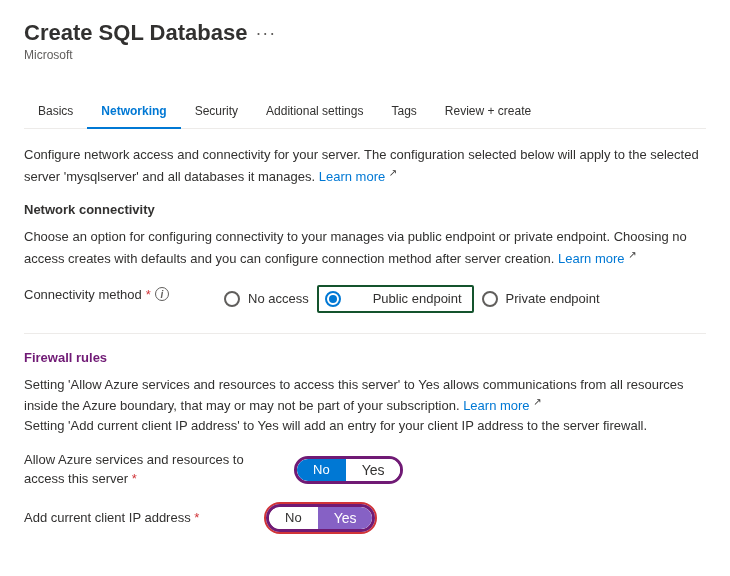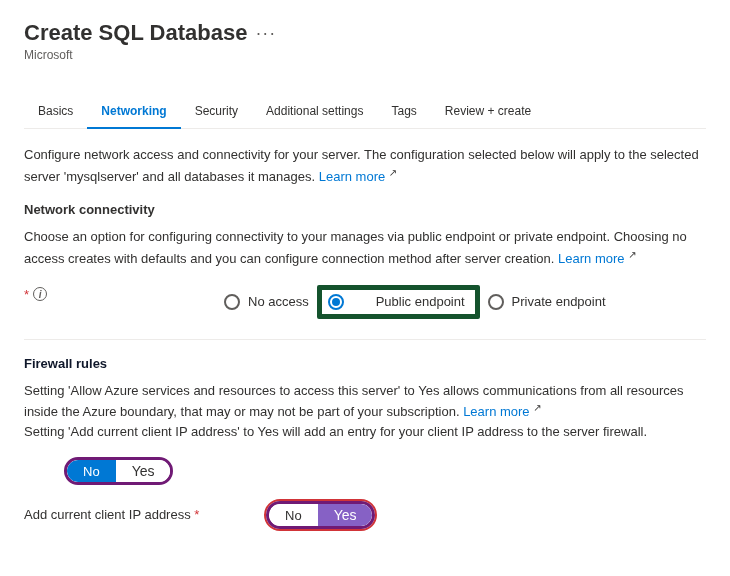--- a/index.html
+++ b/index.html
@@ -84,21 +84,21 @@
       vertical-align: super;
     }
     .section-title {
       font-size: 13px;
       font-weight: 600;
       color: #323130;
       margin-bottom: 10px;
       margin-top: 16px;
     }
     .section-title.firewall {
-      color: #0f172a;
+      color: #701a75;
     }
     
     .connectivity-section {
       margin-bottom: 20px;
     }
     .connectivity-row {
       display: flex;
       align-items: flex-start;
       gap: 40px;
       margin-top: 10px;
@@ -134,21 +134,21 @@
       flex-direction: row;
       gap: 8px;
     }
     .radio-option {
       display: flex;
       align-items: center;
       gap: 8px;
       cursor: pointer;
     }
     .radio-option.highlighted {
-      border: 5px solid #14532d;
+      border: 2px solid #14532d;
       padding: 4px 10px 4px 6px;
       border-radius: 2px;
       gap: 32px;
     }
     .radio-circle {
       width: 16px;
       height: 16px;
       border-radius: 50%;
       border: 2px solid #605e5c;
       display: flex;
@@ -283,20 +283,21 @@
     <div class="connectivity-section">
       <div class="section-title">Network connectivity</div>
       <p class="section-desc">
         <span>Choose an option for configuring connectivity to your manages via public endpoint or private endpoint. Choosing no access creates with defaults and you can configure connection method after server creation.</span>
         <a class="learn-more">Learn more</a>
         <span class="ext-icon">↗</span>
       </p>
 
       <div class="connectivity-row">
         <div class="connectivity-label">
+          <span>Connectivity method</span>
           <span class="required-star">*</span>
           <span class="info-icon">i</span>
         </div>
         <div class="radio-group">
 
           <div class="radio-option">
             <div class="radio-circle"></div>
             <span class="radio-label">No access</span>
           </div>
 
@@ -319,20 +320,24 @@
       <div class="section-title firewall">Firewall rules</div>
       <p class="firewall-desc">
         <span>Setting 'Allow Azure services and resources to access this server' to Yes allows communications from all resources inside the Azure boundary, that may or may not be part of your subscription.</span>
         <a class="learn-more">Learn more</a>
         <span class="ext-icon">↗</span>
         <br>
         <span>Setting 'Add current client IP address' to Yes will add an entry for your client IP address to the server firewall.</span>
       </p>
 
       <div class="toggle-row">
+        <div class="toggle-label">
+          <span>Allow Azure services and resources to access this server</span>
+          <span class="required-star">*</span>
+        </div>
         <div class="toggle-row-right">
           <div class="toggle-no-yes">
             <div class="toggle-no">No</div>
             <div class="toggle-yes">Yes</div>
           </div>
         </div>
       </div>
 
       <div class="toggle-row">
         <div class="toggle-label">

